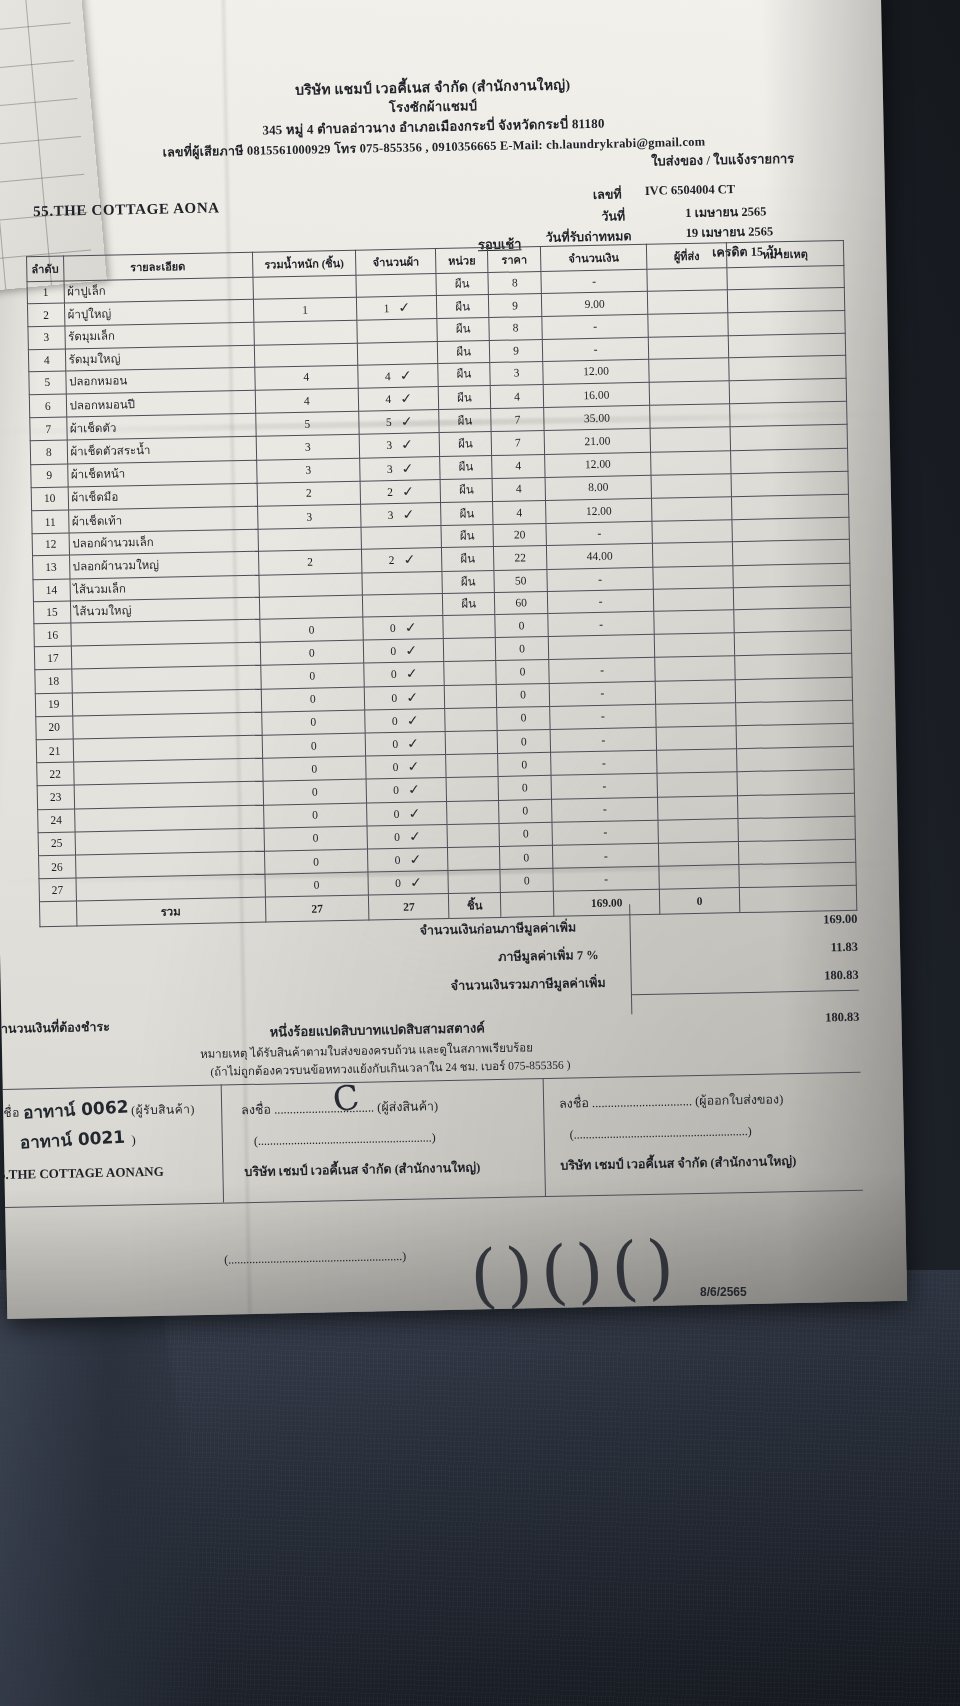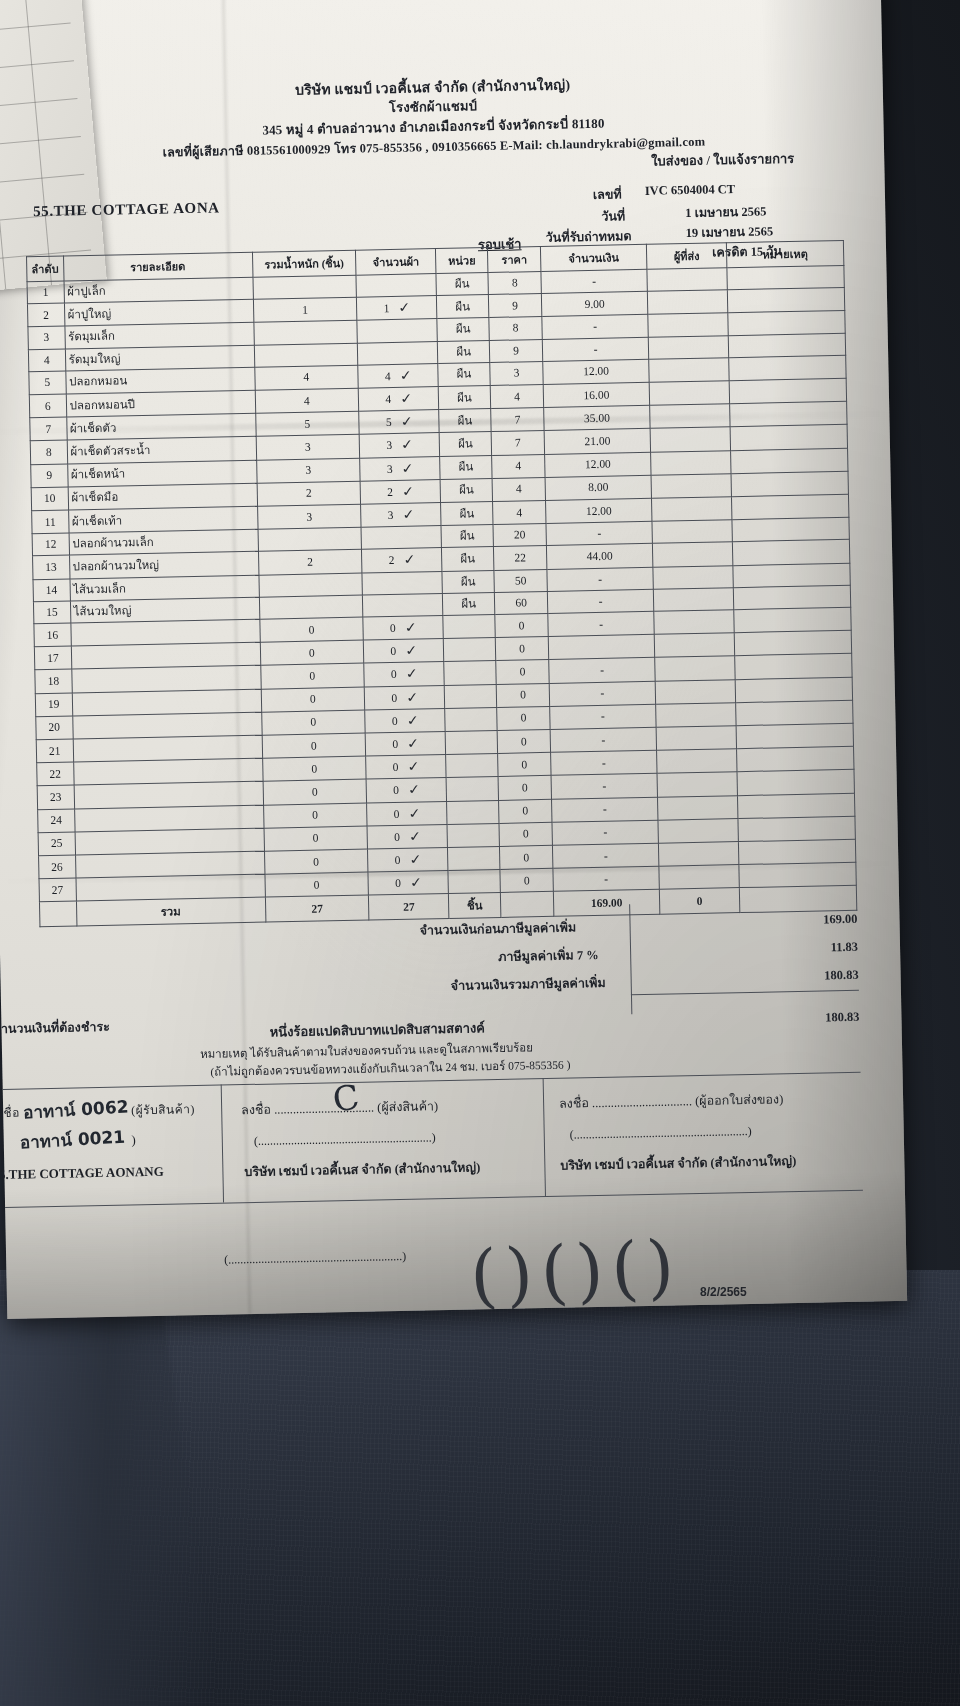--- a/index.html
+++ b/index.html
@@ -713,13 +713,13 @@
       <span>(ผู้ออกใบส่งของ)</span>
     </div>
     <div class="sigbox" style="left:566px; top:1140px; font-size:12px;">(..........................................................)</div>
     <div class="sigbox" style="left:556px; top:1168px; font-size:12.5px; font-weight:bold;">บริษัท เชมป์ เวอคี้เนส จำกัด (สำนักงานใหญ่)</div>
 
     <div class="sigbox" style="left:218px; top:1258px; font-size:12px;">(..........................................................)</div>
   </div>
 </div>
 
 <div class="bigscribble">()()()</div>
-<div class="bottom-date">8/2/2565</div>
+<div class="bottom-date">8/6/2565</div>
 
 </body></html>

